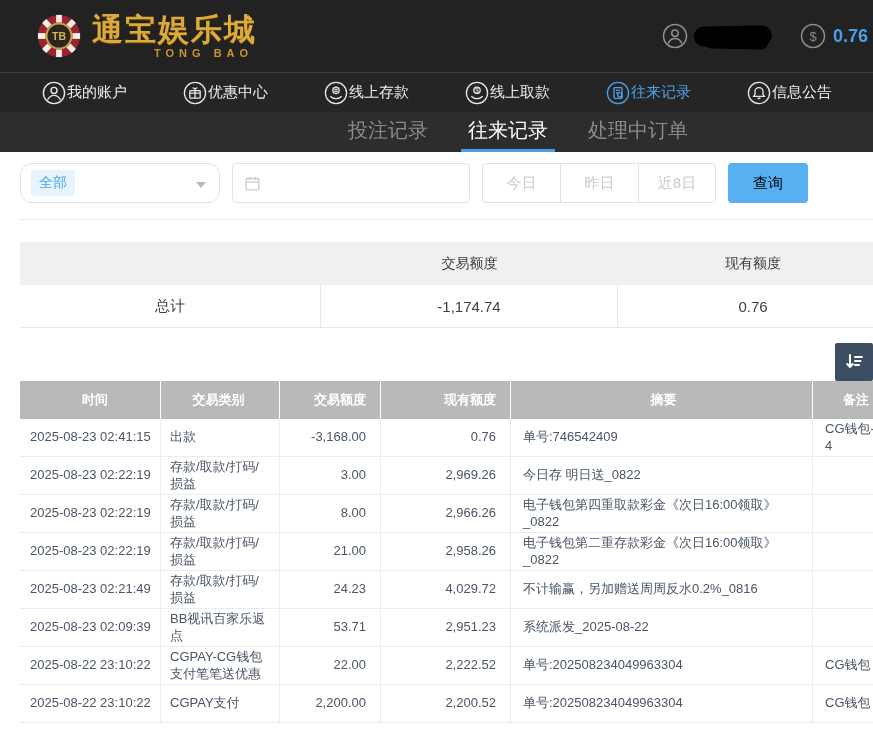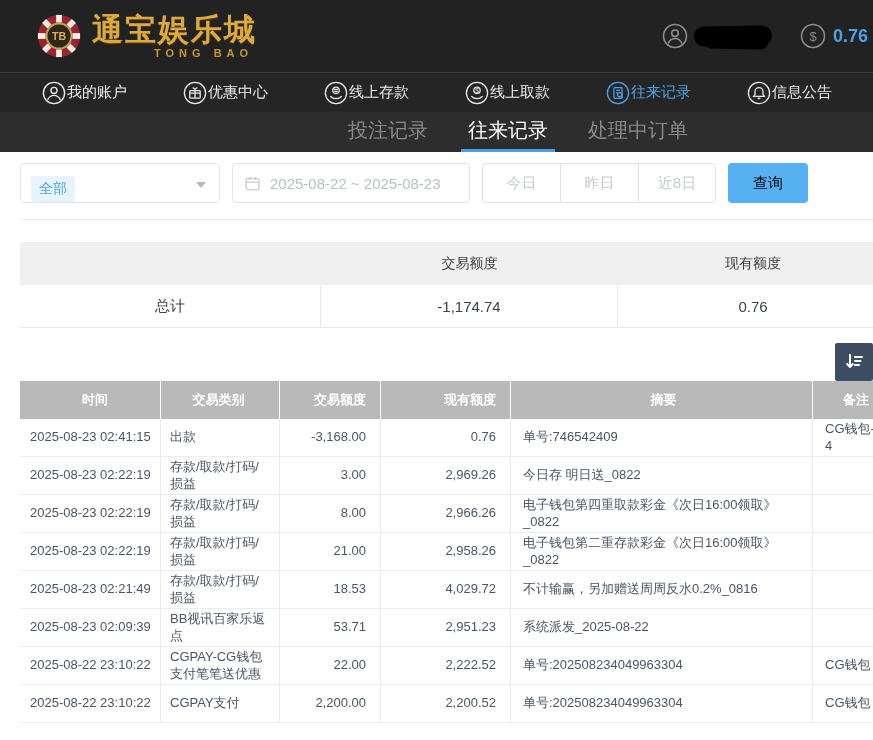--- a/index.html
+++ b/index.html
@@ -30,21 +30,21 @@
   .nav-item.active { color:#4da0e8; }
   .nav-item.active .nav-ico { color:#4da0e8; }
 
   
   .subtabs { height:40px; background:#2d2d2d; display:flex; align-items:stretch; padding-left:341px; gap:26px; }
   .subtab { display:flex; align-items:center; padding:0 7px; font-size:20px; color:#8b8b8b; cursor:pointer; border-bottom:3px solid transparent; }
   .subtab.active { color:#ffffff; border-bottom-color:#4aa0e8; }
 
   
   .filterbar { display:flex; align-items:center; margin:11px 0 0 20px; gap:12px; }
-  .dd-select { position:relative; width:200px; height:40px; background:#fff; border:1px solid #e2e5e8; border-radius:4px; display:flex; align-items:flex-end; padding-left:10px; cursor:pointer; }
+  .dd-select { position:relative; width:200px; height:40px; background:#fff; border:1px solid #e2e5e8; border-radius:12px; display:flex; align-items:center; padding-left:10px; cursor:pointer; }
   .dd-tag { background:#e7f4fd; color:#4aa3ea; font-size:14px; padding:4px 8px; border-radius:3px; }
   .dd-caret { position:absolute; right:13px; top:18px; width:0; height:0; border-left:5px solid transparent; border-right:5px solid transparent; border-top:6px solid #b4b9bd; }
   .date-input { width:238px; height:40px; border:1px solid #e2e5e8; border-radius:4px; display:flex; align-items:center; padding-left:11px; gap:9px; cursor:pointer; }
   .cal-icon { width:17px; height:17px; color:#c9ced3; flex:none; }
   .date-text { color:#b9c0c7; font-size:15px; white-space:nowrap; }
   .quick-group { display:flex; height:40px; }
   .quick-btn { width:78px; height:40px; background:#fff; border:1px solid #e0e3e6; border-right:none; color:#c6cbd0; font-size:15px; display:flex; align-items:center; justify-content:center; cursor:pointer; }
   .quick-btn:first-child { border-radius:4px 0 0 4px; }
   .quick-btn:last-child { border-right:1px solid #e0e3e6; border-radius:0 4px 4px 0; }
   .query-btn { width:80px; height:40px; background:#57b0f1; border:none; border-radius:4px; color:#000000; font-size:15px; cursor:pointer; }
@@ -192,21 +192,20 @@
   <div class="filterbar">
     <div class="dd-select">
       <span class="dd-tag">全部</span>
       <span class="dd-caret"></span>
     </div>
     <div class="date-input">
       <svg class="cal-icon" viewBox="0 0 24 24" fill="none" stroke="currentColor" stroke-width="2">
         <rect x="3" y="5" width="18" height="16" rx="2"></rect>
           <path d="M3 10h18M8 3v4M16 3v4"></path>
       </svg>
-      <span class="date-text">2025-08-22 ~ 2025-08-23</span>
     </div>
     <div class="quick-group">
       <button class="quick-btn">今日</button>
       <button class="quick-btn">昨日</button>
       <button class="quick-btn">近8日</button>
     </div>
     <button class="query-btn">查询</button>
   </div>
 
   <div class="divider"></div>
@@ -271,21 +270,21 @@
           <div class="tcell c0">2025-08-23 02:22:19</div>
           <div class="tcell c1">存款/取款/打码/损益</div>
           <div class="tcell c2">21.00</div>
           <div class="tcell c3">2,958.26</div>
           <div class="tcell c4">电子钱包第二重存款彩金《次日16:00领取》_0822</div>
           <div class="tcell c5"></div>
         </div>
         <div class="trow">
           <div class="tcell c0">2025-08-23 02:21:49</div>
           <div class="tcell c1">存款/取款/打码/损益</div>
-          <div class="tcell c2">18.53</div>
+          <div class="tcell c2">24.23</div>
           <div class="tcell c3">4,029.72</div>
           <div class="tcell c4">不计输赢，另加赠送周周反水0.2%_0816</div>
           <div class="tcell c5"></div>
         </div>
         <div class="trow">
           <div class="tcell c0">2025-08-23 02:09:39</div>
           <div class="tcell c1">BB视讯百家乐返点</div>
           <div class="tcell c2">53.71</div>
           <div class="tcell c3">2,951.23</div>
           <div class="tcell c4">系统派发_2025-08-22</div>

